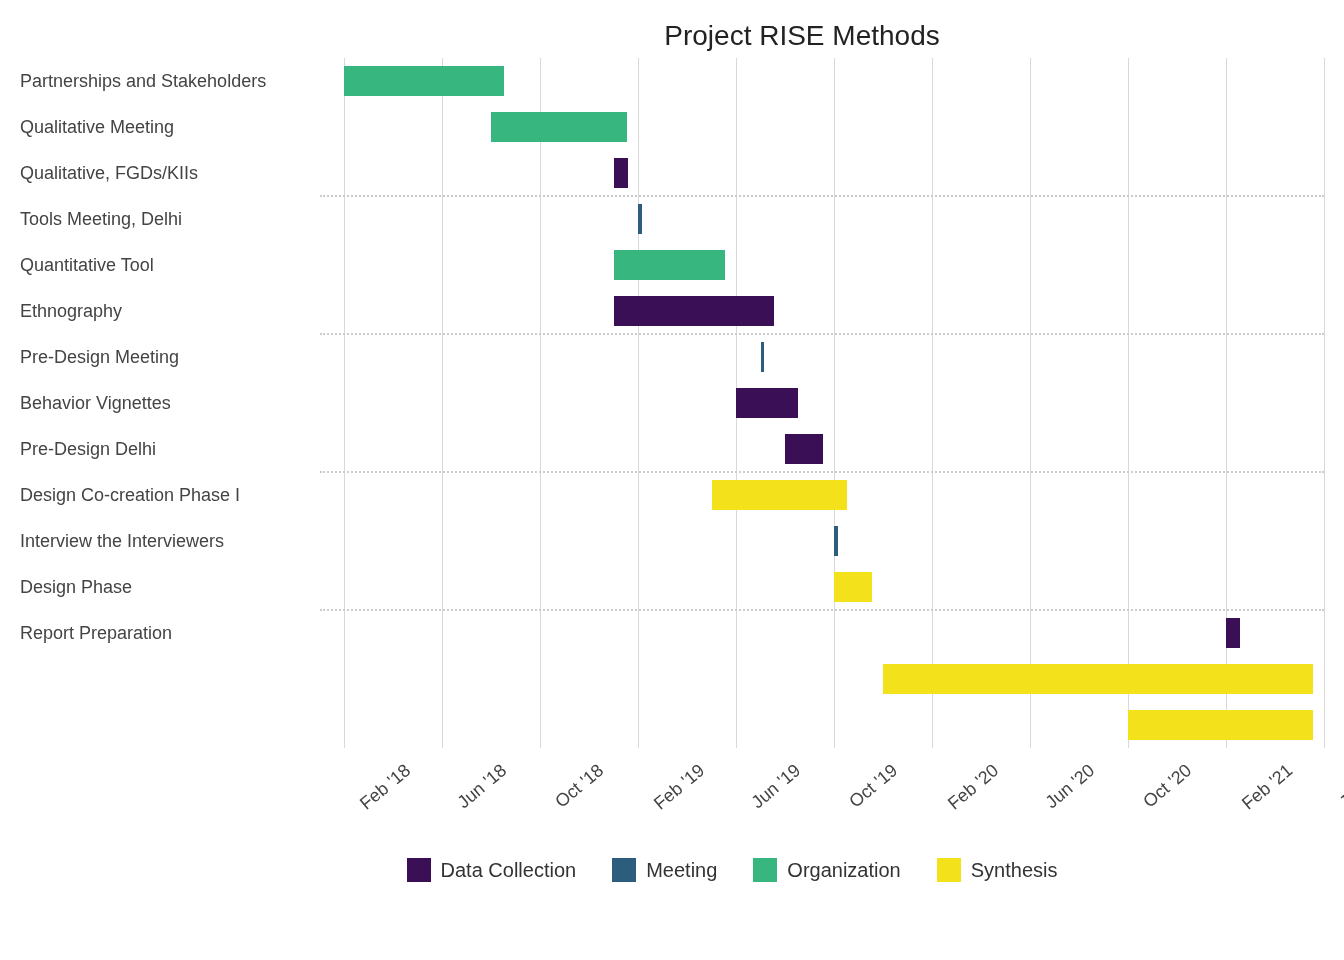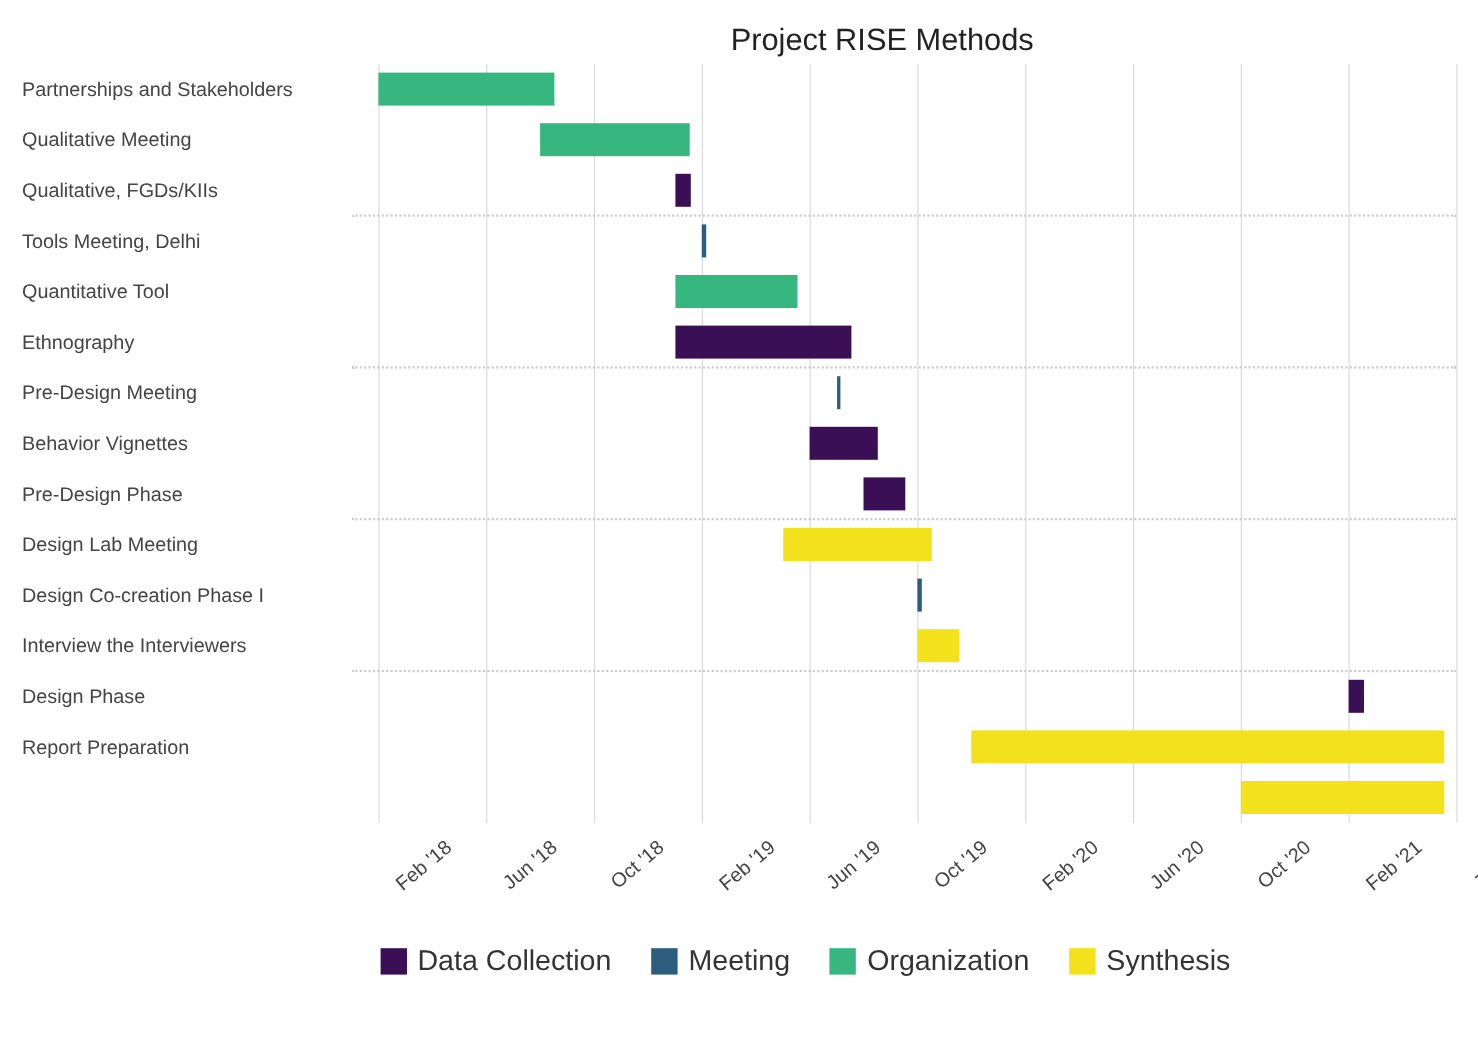--- a/index.html
+++ b/index.html
@@ -82,21 +82,21 @@
     transform: rotate(-40deg);
     transform-origin: right top;
     text-align: right;
     white-space: nowrap;
   }
   .legend {
     margin-top: 40px;
     display: flex;
     justify-content: center;
     gap: 36px;
-    font-size: 26px;
+    font-size: 20px;
     color: #333;
     padding-left: 120px;
   }
   .legend-item {
     display: flex;
     align-items: center;
     gap: 10px;
   }
   .legend-swatch {
     width: 24px;
@@ -112,22 +112,21 @@
   <div class="chart-body">
     <div class="y-labels" id="y-labels">
         <div class="y-label">Partnerships and Stakeholders</div>
         <div class="y-label">Qualitative Meeting</div>
         <div class="y-label">Qualitative, FGDs/KIIs</div>
         <div class="y-label">Tools Meeting, Delhi</div>
         <div class="y-label">Quantitative Tool</div>
         <div class="y-label">Ethnography</div>
         <div class="y-label">Pre-Design Meeting</div>
         <div class="y-label">Behavior Vignettes</div>
-        <div class="y-label">Pre-Design Phase</div>
-        <div class="y-label">Design Lab Meeting</div>
+        <div class="y-label">Pre-Design Delhi</div>
         <div class="y-label">Design Co-creation Phase I</div>
         <div class="y-label">Interview the Interviewers</div>
         <div class="y-label">Design Phase</div>
         <div class="y-label">Report Preparation</div>
       </div>
     <div class="plot" id="plot">
         <div class="grid-v" style="left: 2.43902%;"></div>
         <div class="grid-v" style="left: 12.1951%;"></div>
         <div class="grid-v" style="left: 21.9512%;"></div>
         <div class="grid-v" style="left: 31.7073%;"></div>

